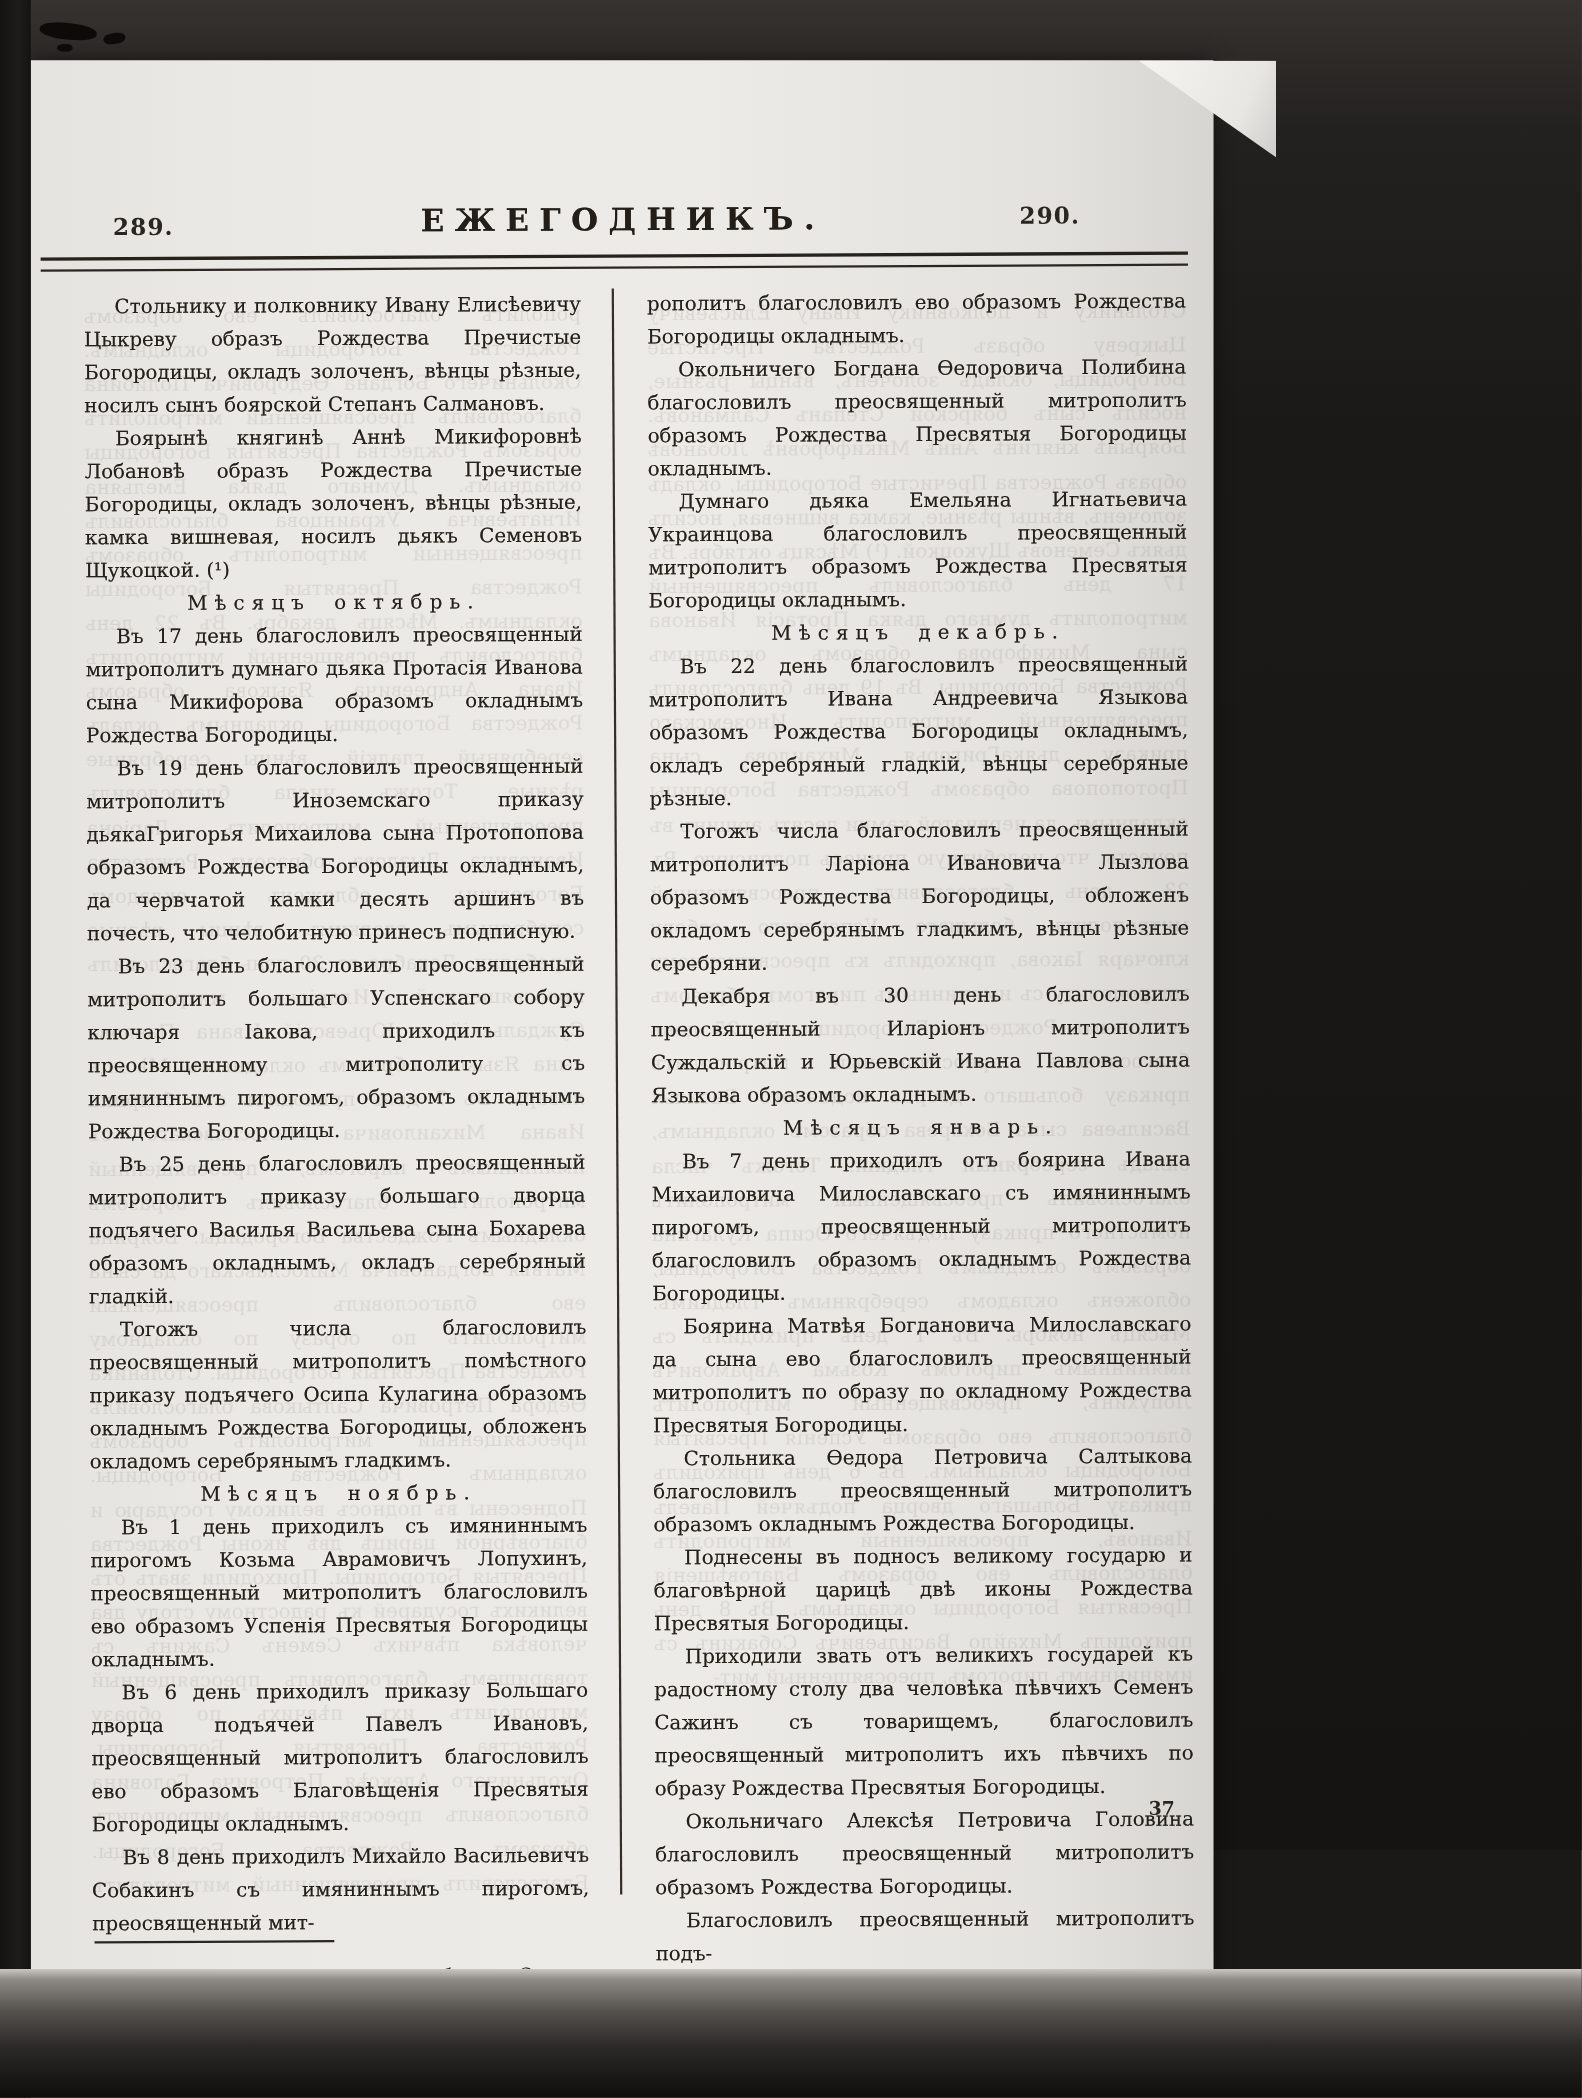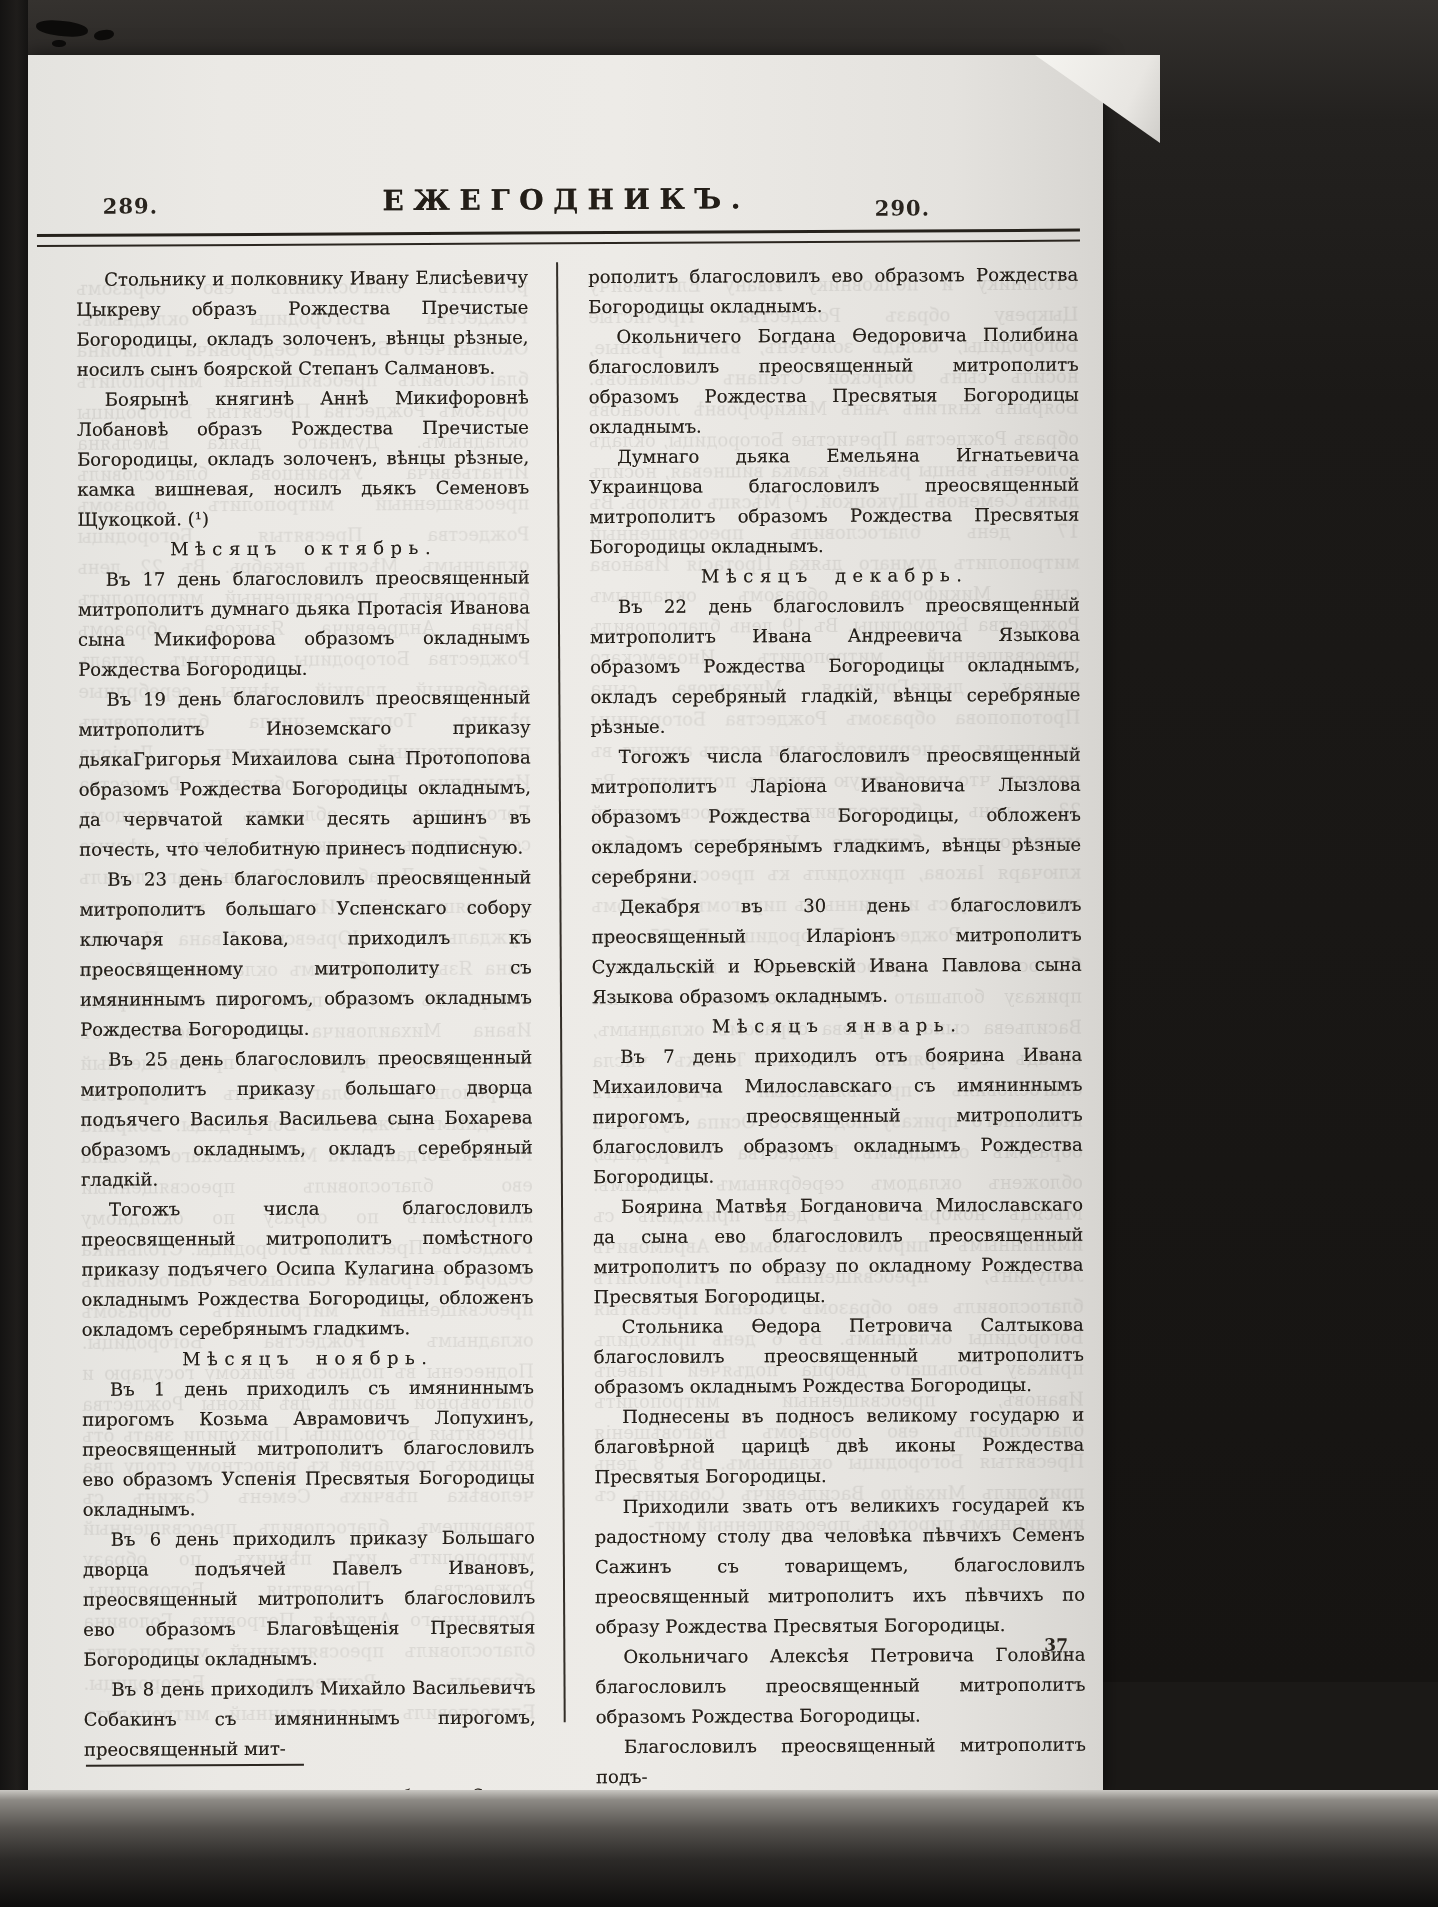--- a/index.html
+++ b/index.html
@@ -19,21 +19,21 @@
       #e9e7e3;
     box-shadow:0 0 18px rgba(0,0,0,.55);
     color:#241f19;
   }
   .content-rot{position:absolute;inset:0;transform:rotate(-0.3deg);transform-origin:55% 0;}
 
   
   .page-header{position:absolute;top:128px;left:0;right:0;height:46px;}
   .pgnum{position:absolute;font-size:21px;font-weight:bold;letter-spacing:1px;color:#2a251f;}
   .pgnum.left{left:74px;top:8px;}
-  .pgnum.right{left:846px;top:2px;margin-top:12px;}
+  .pgnum.right{left:898px;top:2px;}
   .page-title{
     position:absolute;left:0;right:0;top:0;text-align:center;
     font-size:28px;font-weight:bold;letter-spacing:0.34em;color:#231e18;
     text-shadow:0 0 .5px rgba(25,20,15,.7);
   }
   .rule-double{
     position:absolute;top:176px;left:8px;right:24px;height:8px;
     border-top:3px solid #26221c;border-bottom:2px solid #2b2620;
   }
 

